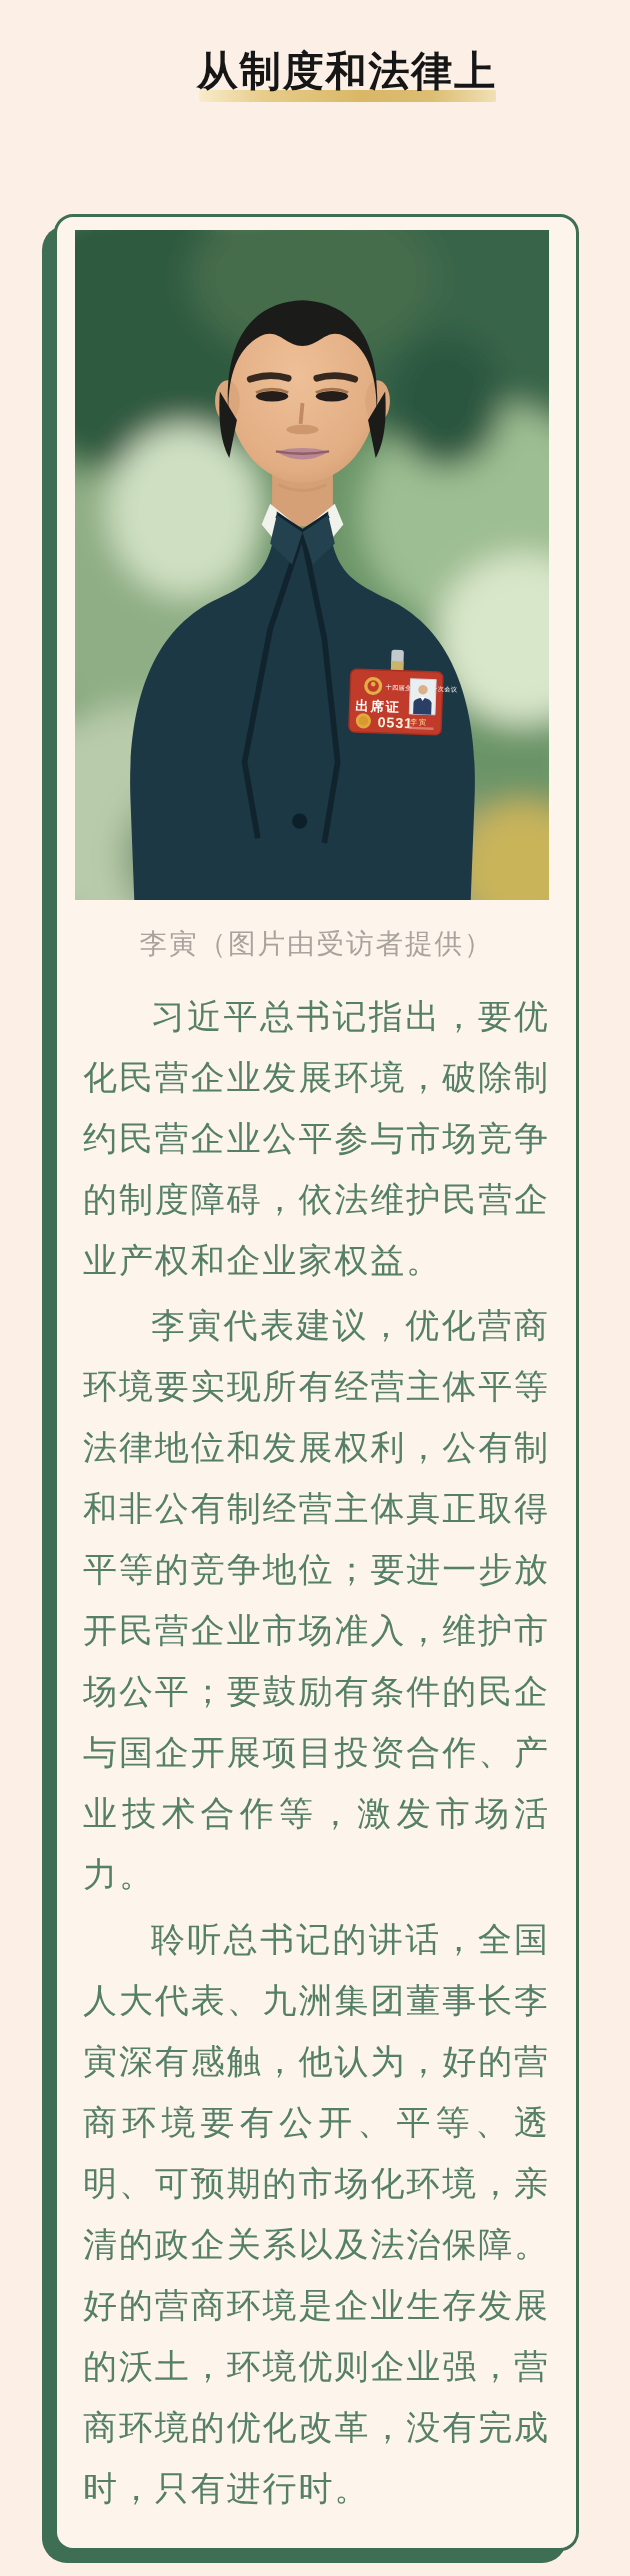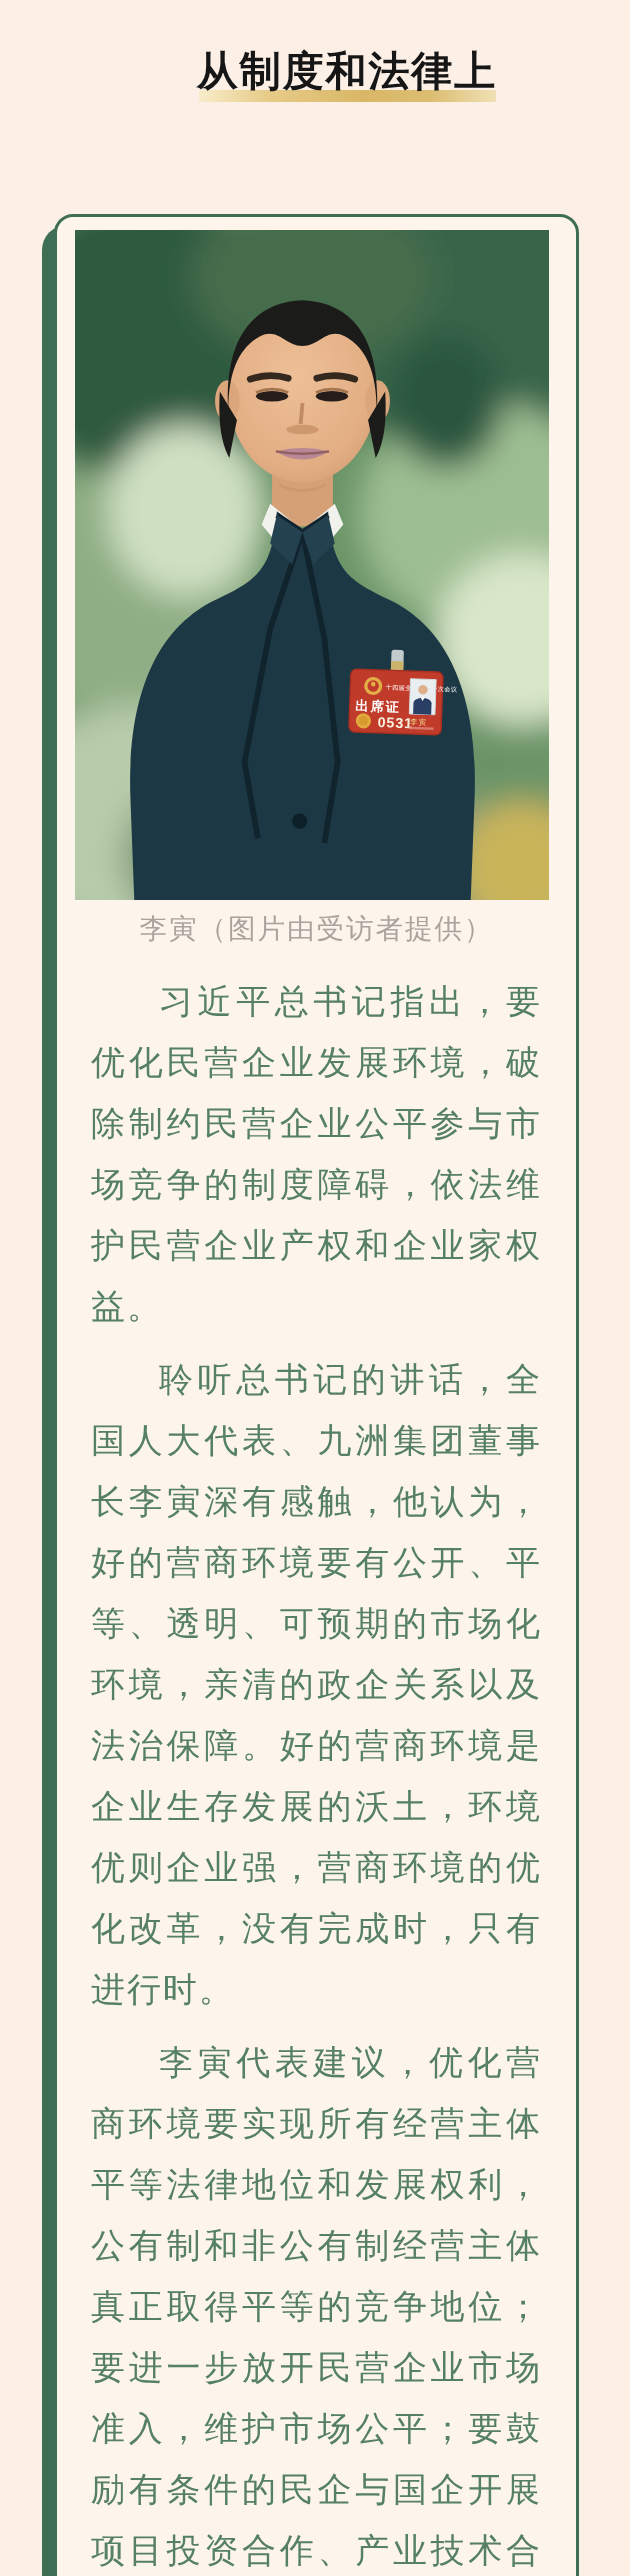--- a/index.html
+++ b/index.html
@@ -34,29 +34,29 @@
     position:relative;box-sizing:border-box;width:525px;
     background:#fdf5ec;
     border:3.8px solid #3e6e53;border-radius:19px;
     padding:13.3px 18px 25px 18px;
   }
   .photo-frame{
     width:474px;height:670px;overflow:hidden;display:block;
   }
   .photo-frame svg{display:block;}
   .caption{
-    margin-top:10px;text-align:center;
+    margin-top:25px;text-align:center;
     font-size:27.6px;line-height:38px;color:#a9a39d;letter-spacing:1.9px;
   }
   .article{
     width:475px;margin:23px auto 0;
     font-size:34px;line-height:61px;color:#557f66;
   }
   .article p{
-    margin:12px;text-indent:2em;text-align:justify;
+    margin:4px;text-indent:2em;text-align:justify;
     letter-spacing:1.9px;word-break:break-all;
   }
 </style>
 </head>
 <body>
 
 <div class="title-block">
   <span class="title-line">从制度和法律上</span>
   <div class="gold-bar"></div>
 </div>
@@ -177,19 +177,19 @@
           <text x="64" y="56" font-size="8" fill="#f0d98c" letter-spacing="1">李寅</text>
           <rect x="63" y="58.5" width="26" height="2.5" fill="#e08a7c" opacity="0.8"></rect>
         </g>
       </svg>
     </div>
 
     <div class="caption">李寅（图片由受访者提供）</div>
 
     <div class="article">
       <p>习近平总书记指出，要优化民营企业发展环境，破除制约民营企业公平参与市场竞争的制度障碍，依法维护民营企业产权和企业家权益。</p>
+      <p>李寅代表建议，优化营商环境要实现所有经营主体平等法律地位和发展权利，公有制和非公有制经营主体真正取得平等的竞争地位；要进一步放开民营企业市场准入，维护市场公平；要鼓励有条件的民企与国企开展项目投资合作、产业技术合作等，激发市场活力。</p>
       <p>聆听总书记的讲话，全国人大代表、九洲集团董事长李寅深有感触，他认为，好的营商环境要有公开、平等、透明、可预期的市场化环境，亲清的政企关系以及法治保障。好的营商环境是企业生存发展的沃土，环境优则企业强，营商环境的优化改革，没有完成时，只有进行时。</p>
-      <p>李寅代表建议，优化营商环境要实现所有经营主体平等法律地位和发展权利，公有制和非公有制经营主体真正取得平等的竞争地位；要进一步放开民营企业市场准入，维护市场公平；要鼓励有条件的民企与国企开展项目投资合作、产业技术合作等，激发市场活力。</p>
     </div>
 
   </div>
 </div>
 
 
 </body></html>

